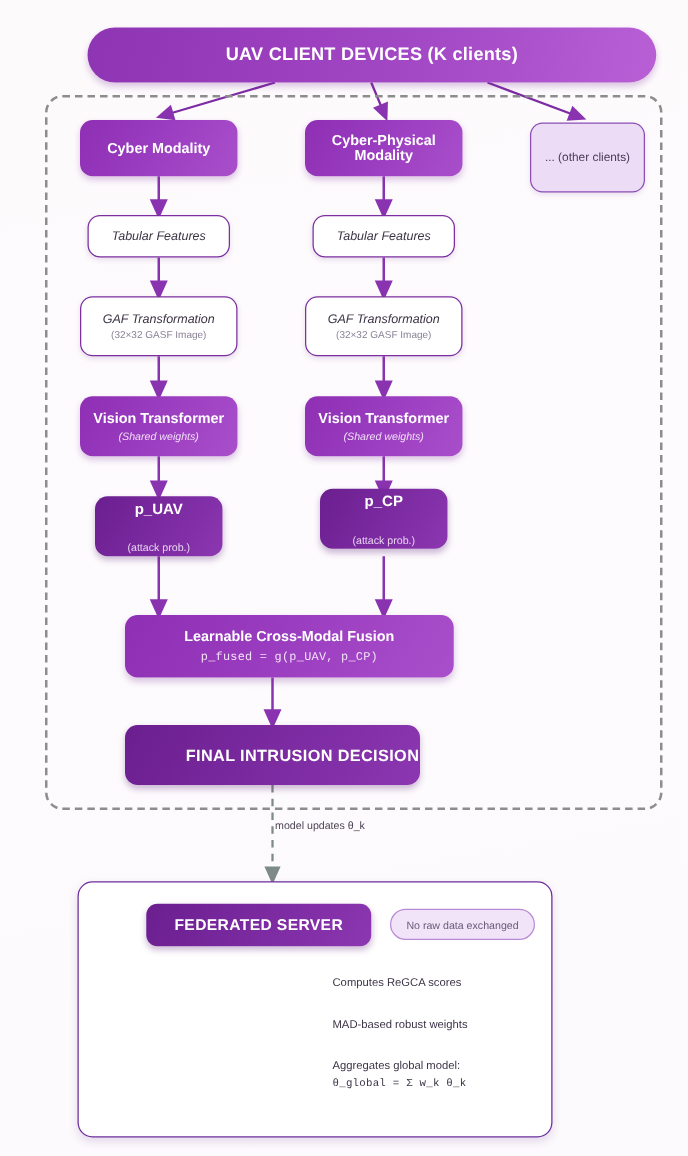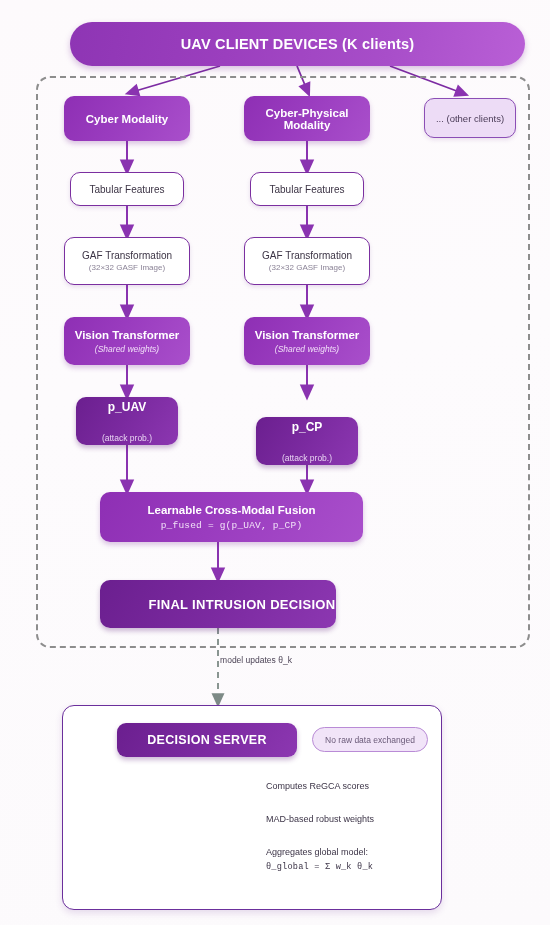--- a/index.html
+++ b/index.html
@@ -77,46 +77,46 @@
     gap: 16px;
   }
   .deep-purple .t { color:#fff; font-weight:bold; font-size:12px; }
   .deep-purple .s { color:#e8d3f2; font-size:8.5px; margin-top:3px; }
 
   .outline-box {
     background: #ffffff;
     border: 1.6px solid #7b2fa0;
     box-shadow: 0 2px 4px rgba(120,60,150,0.16);
   }
-  .outline-box .t { color:#3b3344; font-size:10px; }
+  .outline-box .t { color:#3b3344; font-size:10px;font-style:italic; }
   .outline-box .s { color:#8a8296; font-size:8px; margin-top:2px; }
 
   .light-box {
     background: #eddcf6;
     border: 1.6px solid #8b4eb5;
     box-shadow: 0 2px 4px rgba(120,60,150,0.14);
   }
   .light-box .t { color:#4a3b57; font-size:9.5px; }
 
   
   #cyber-modality   { left: 64px;  top: 96px;  width: 126px; height: 45px; }
   #cp-modality      { left: 244px; top: 96px;  width: 126px; height: 45px; }
-  #other-clients    { left: 424px; top: 98px;  width: 92px;  height: 40px; }
+  #other-clients    { left: 424px; top: 98px;  width: 92px;  height: 56px; }
 
   #tab-left   { left: 70px;  top: 172px; width: 114px; height: 34px; }
   #tab-right  { left: 250px; top: 172px; width: 114px; height: 34px; }
 
   #gaf-left   { left: 64px;  top: 237px; width: 126px; height: 48px; }
   #gaf-right  { left: 244px; top: 237px; width: 126px; height: 48px; }
 
   #vit-left   { left: 64px;  top: 317px; width: 126px; height: 48px; }
   #vit-right  { left: 244px; top: 317px; width: 126px; height: 48px; }
 
   #puav       { left: 76px;  top: 397px; width: 102px; height: 48px; }
-  #pcp        { left: 256px; top: 417px; width: 102px; height: 48px; }
+  #pcp        { left: 256px; top: 391px; width: 102px; height: 48px; }
 
   #fusion     { left: 100px; top: 492px; width: 263px; height: 50px; }
   #fusion .t  { font-size: 11.5px; }
   #fusion .formula {
     font-family: "Liberation Mono", monospace;
     font-size: 9.5px;
     color: #f2e2f8;
     margin-top: 4px;
     letter-spacing: 0.2px;
     text-align: center;
@@ -269,21 +269,21 @@
 
   <div class="node deep-purple" id="final-decision">
     <span class="t">FINAL INTRUSION DECISION</span>
   </div>
 
   <div class="edge-label">model updates θ_k</div>
 
   <div class="server-panel"></div>
 
   <div class="node deep-purple" id="server-badge">
-    <span class="t">DECISION SERVER</span>
+    <span class="t">FEDERATED SERVER</span>
   </div>
 
   <div class="node" id="no-raw-pill">
     <span class="t">No raw data exchanged</span>
   </div>
 
 
   <div class="srv-col right">
     <div class="srv-item">
       <div class="m">Computes ReGCA scores</div>

